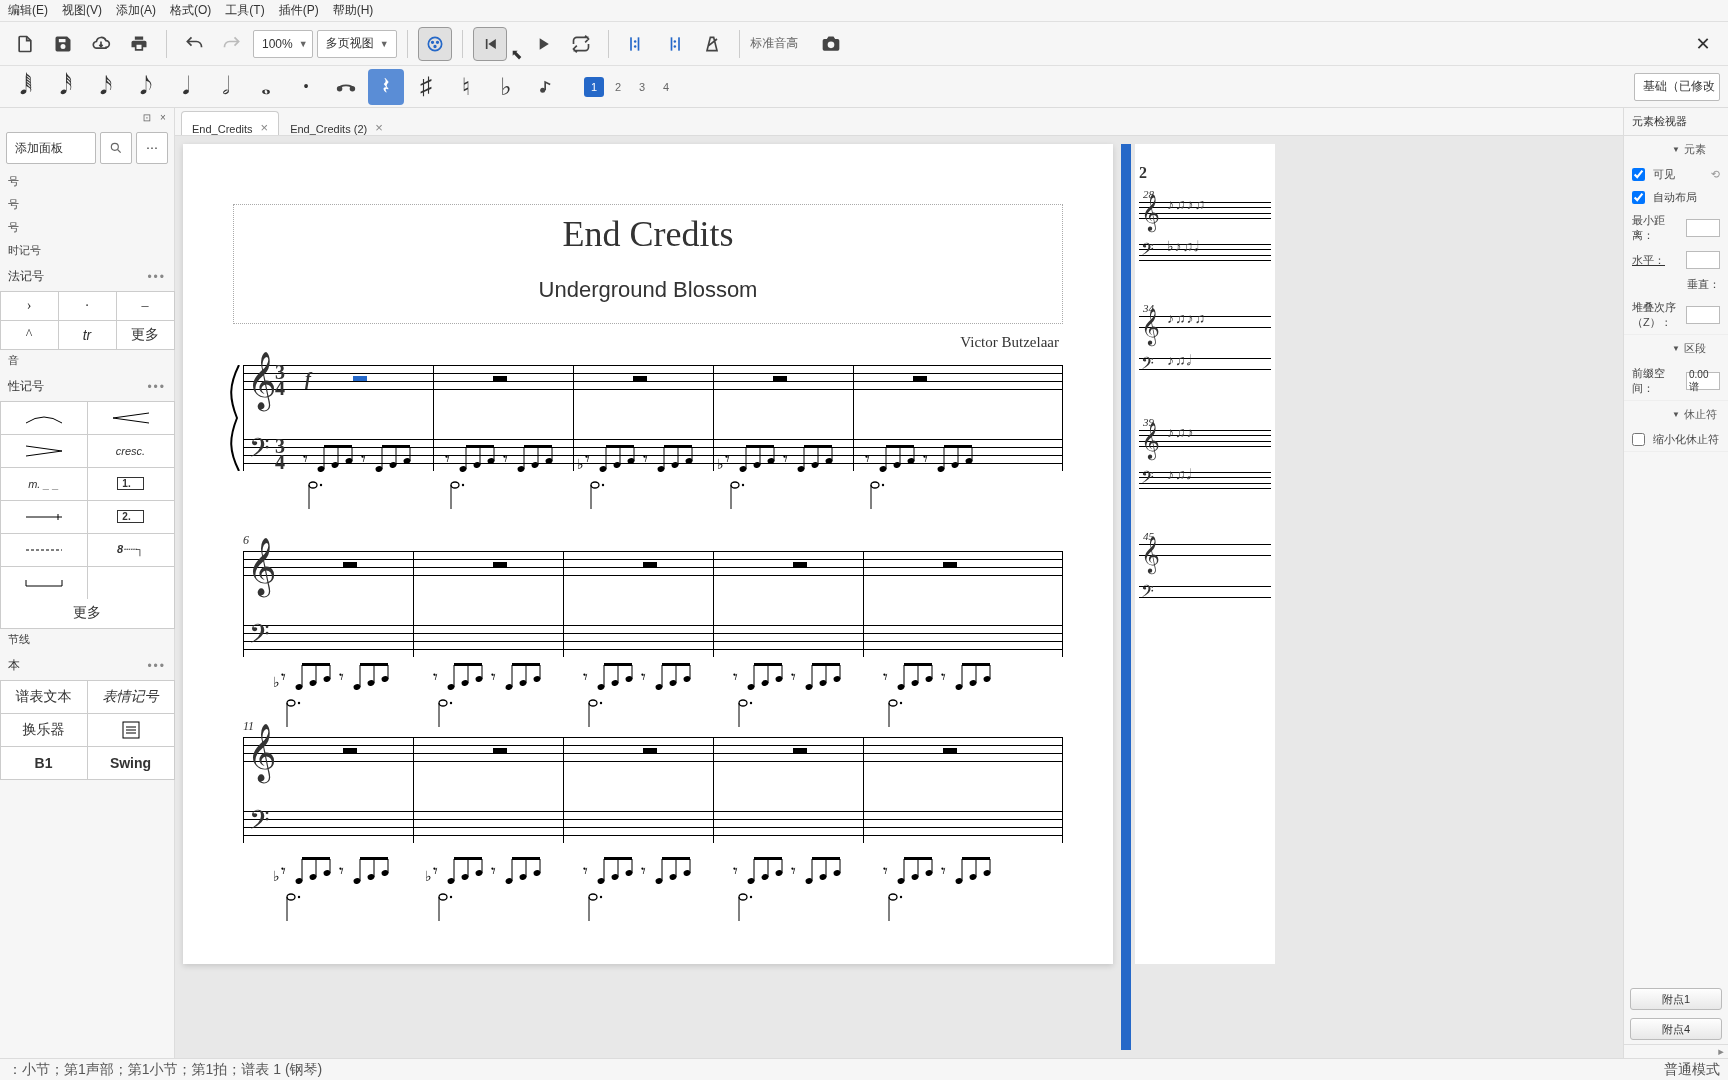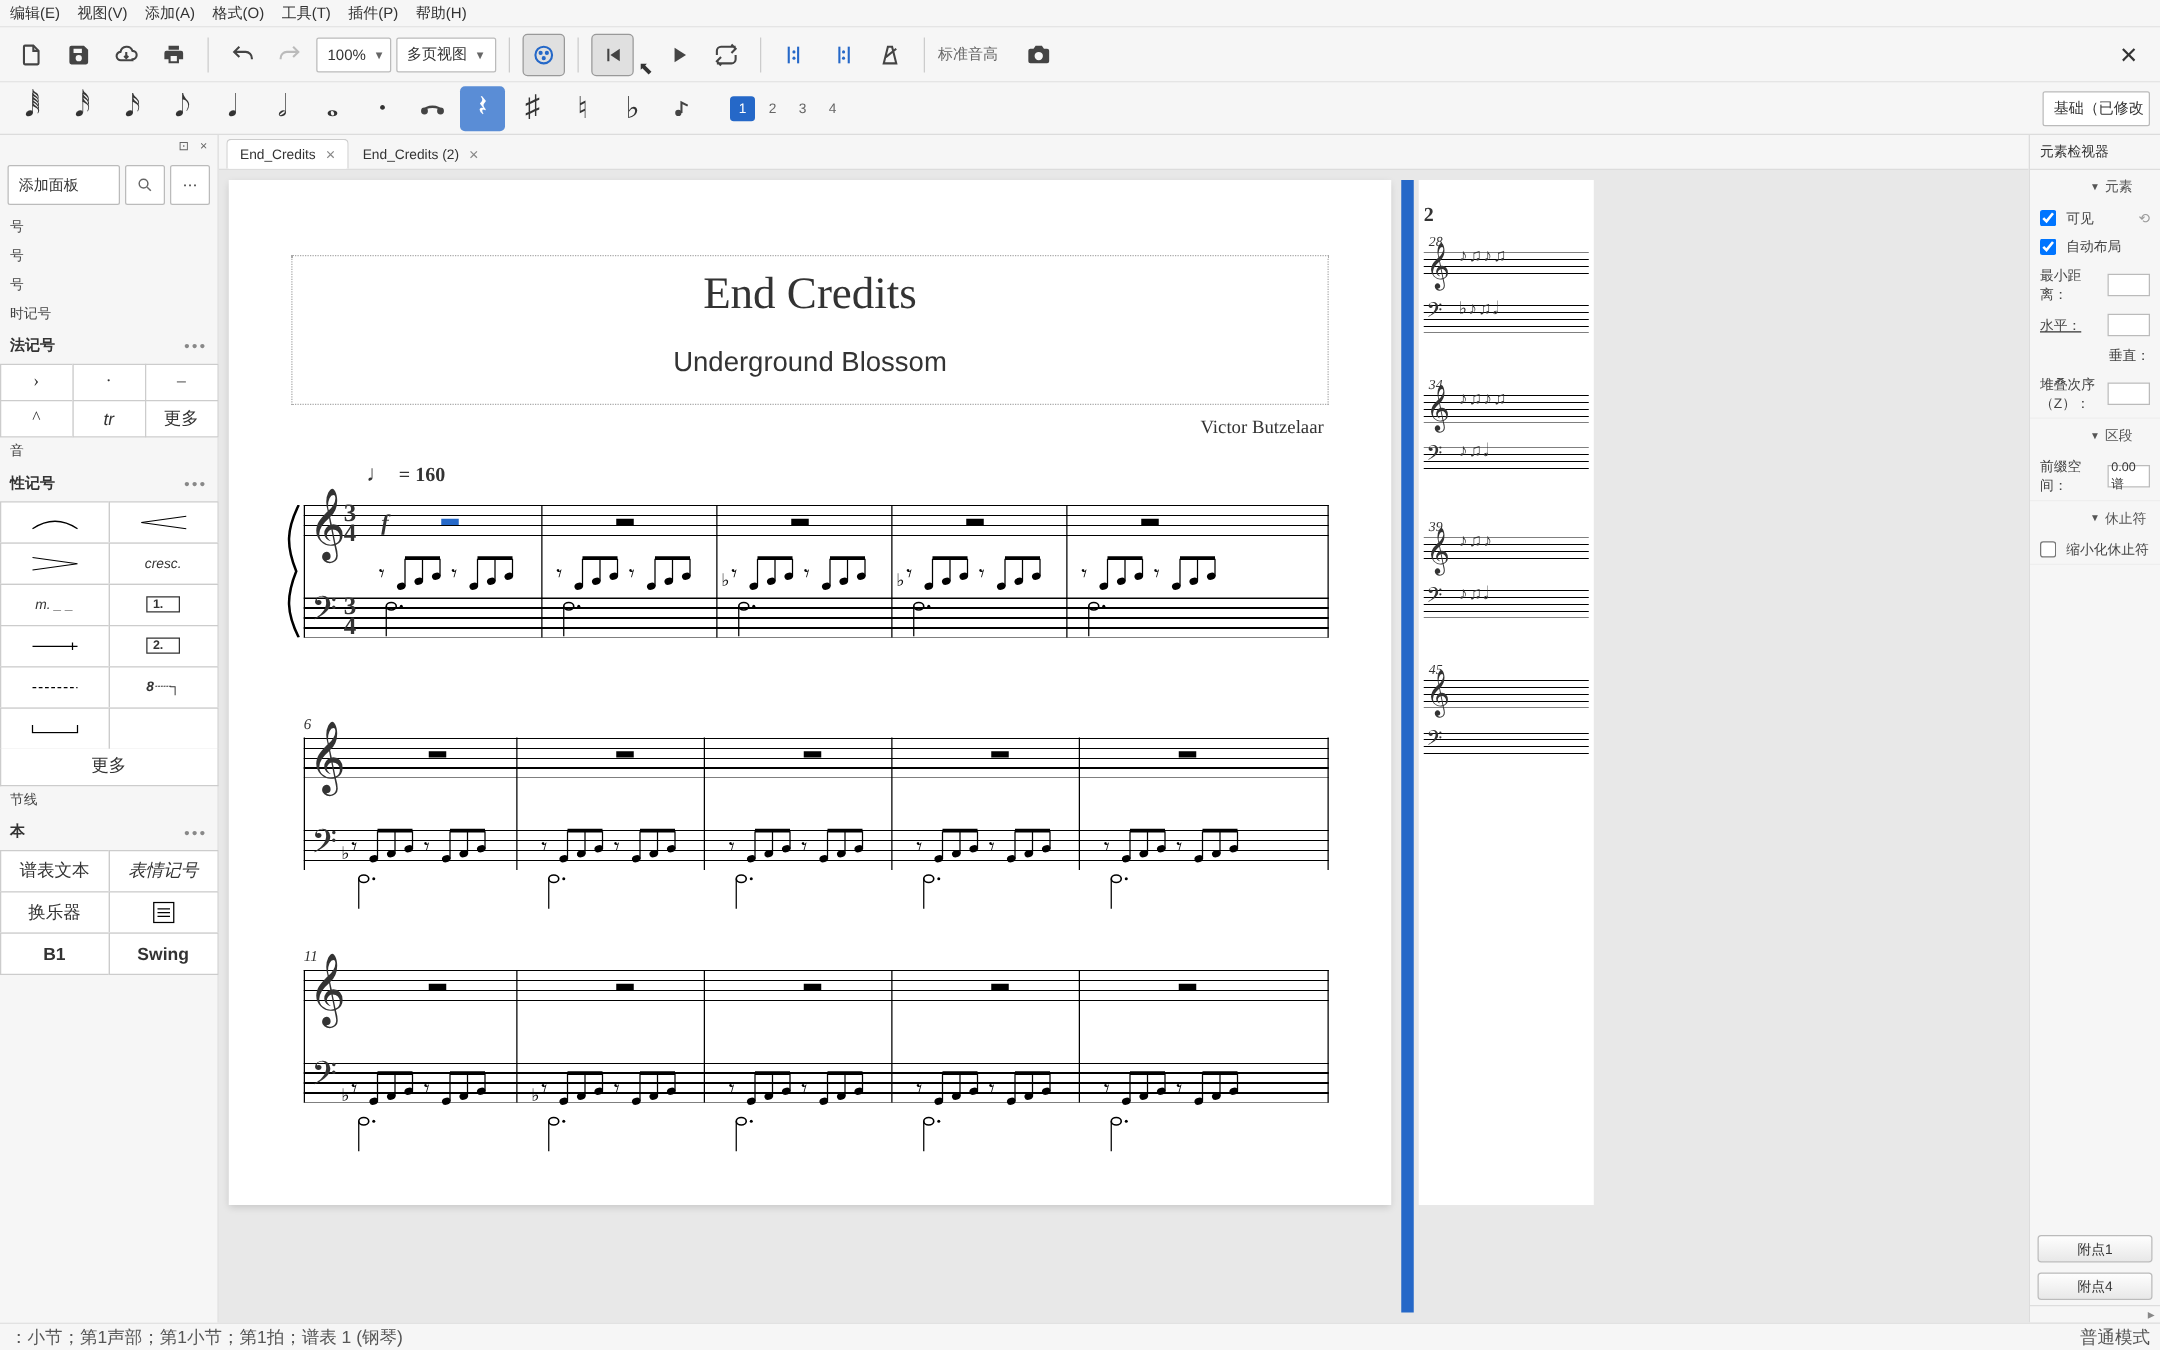--- a/index.html
+++ b/index.html
@@ -31,34 +31,34 @@
 .main { flex: 1; display: flex; min-height: 0; }
 
 
 .left-panel { width: 175px; background: #f6f6f6; border-right: 1px solid #dcdcdc; display: flex; flex-direction: column; position: relative; }
 .panel-hdr { display: flex; justify-content: flex-end; padding: 2px 4px; gap: 2px; font-size: 10px; color: #666; }
 .panel-hdr span { width: 14px; height: 14px; display: flex; align-items: center; justify-content: center; cursor: pointer; }
 .add-bar { display: flex; gap: 4px; padding: 6px; align-items: center; }
 .add-combo { flex: 1; height: 32px; border: 1px solid #bbb; background: #fff; display: flex; align-items: center; padding: 0 8px; border-radius: 2px; cursor: pointer; }
 .add-icon { width: 32px; height: 32px; border: 1px solid #bbb; background: #fff; display: flex; align-items: center; justify-content: center; border-radius: 2px; cursor: pointer; }
 .pal-section { padding: 4px 8px; font-size: 11px; color: #444; cursor: pointer; }
-.pal-hdr { display: flex; justify-content: space-between; align-items: center; padding: 6px 8px; font-weight: bold; }
+.pal-hdr { display: flex; justify-content: space-between; align-items: center; padding: 6px 8px; }
 .pal-hdr .more { letter-spacing: 2px; color: #888; }
 .pal-grid { display: grid; }
 .pal-grid.g3 { grid-template-columns: repeat(3,1fr); }
 .pal-grid.g2 { grid-template-columns: repeat(2,1fr); }
 .pal-cell { height: 30px; border: 1px solid #ccc; display: flex; align-items: center; justify-content: center; font-size: 14px; font-family: serif; cursor: pointer; background: #fff; margin: -0.5px; }
 .pal-cell.tall { height: 34px; }
 .pal-cell .cresc { font-style: italic; font-size: 11px; }
 .pal-cell .box1 { border: 1px solid #333; padding: 0 12px 0 4px; font-size: 10px; font-weight: bold; }
 
 
 .center { flex: 1; display: flex; flex-direction: column; background: #e8e8e8; }
 .tabbar { height: 28px; display: flex; align-items: flex-end; background: #f6f6f6; border-bottom: 1px solid #dcdcdc; padding-left: 6px; }
-.tab { height: 24px; padding: 0 10px; display: flex; align-items: center; gap: 8px; border: 1px solid transparent; border-bottom: none; cursor: pointer; font-size: 11px; }
+.tab { height: 24px; padding: 0 10px; display: flex; align-items: flex-end; gap: 8px; border: 1px solid transparent; border-bottom: none; cursor: pointer; font-size: 11px; }
 .tab.active { background: #fff; border-color: #ccc; border-radius: 4px 4px 0 0; }
 .tab .close { color: #888; font-size: 13px; }
 .canvas { flex: 1; overflow: hidden; position: relative; background: #e8e8e8; display: flex; }
 .page { background: #fff; margin: 8px; box-shadow: 0 2px 6px rgba(0,0,0,0.15); position: relative; }
 .page1 { width: 930px; height: 820px; padding: 60px 30px 20px; }
 .page-strip { width: 10px; background: #2568c8; margin: 8px 0; }
 .page2 { width: 140px; height: 820px; background: #fff; margin: 8px 0 8px 4px; padding: 20px 4px; position: relative; overflow: hidden; }
 .title-box { border: 1px dotted #aaa; padding: 8px 20px 20px; text-align: center; margin: 0 20px 10px; }
 .title { font-family: "Times New Roman", serif; font-size: 36px; }
 .subtitle { font-family: Liberation Sans, sans-serif; font-size: 22px; margin-top: 22px; }
@@ -391,21 +391,20 @@
           <span class="close">×</span>
         </div>
   </div>
   <div class="canvas">
     <div class="page page1">
       <div class="title-box">
         <div class="title">End Credits</div>
         <div class="subtitle">Underground Blossom</div>
       </div>
       <div class="composer">Victor Butzelaar</div>
-      <div class="tempo"> = 160</div>
 
       <div class="system">
         <svg class="brace" viewBox="0 0 14 106">
               <path d="M12 0 C2 20 2 33 10 53 C2 73 2 86 12 106" stroke="#000" stroke-width="2" fill="none"></path>
             </svg>
         <div class="staff-lines">
           <span class="clef treble">𝄞</span>
           <div class="timesig" style="top:-1px">3</div>
           <div class="timesig" style="top:15px">4</div>
           <div class="rest-sel" style="left:110px"></div>

